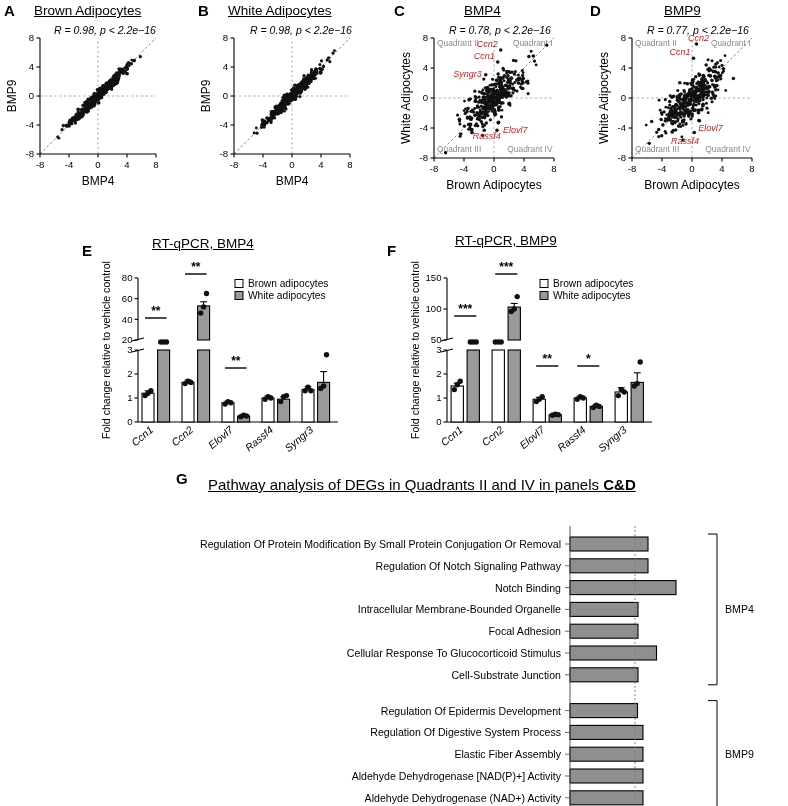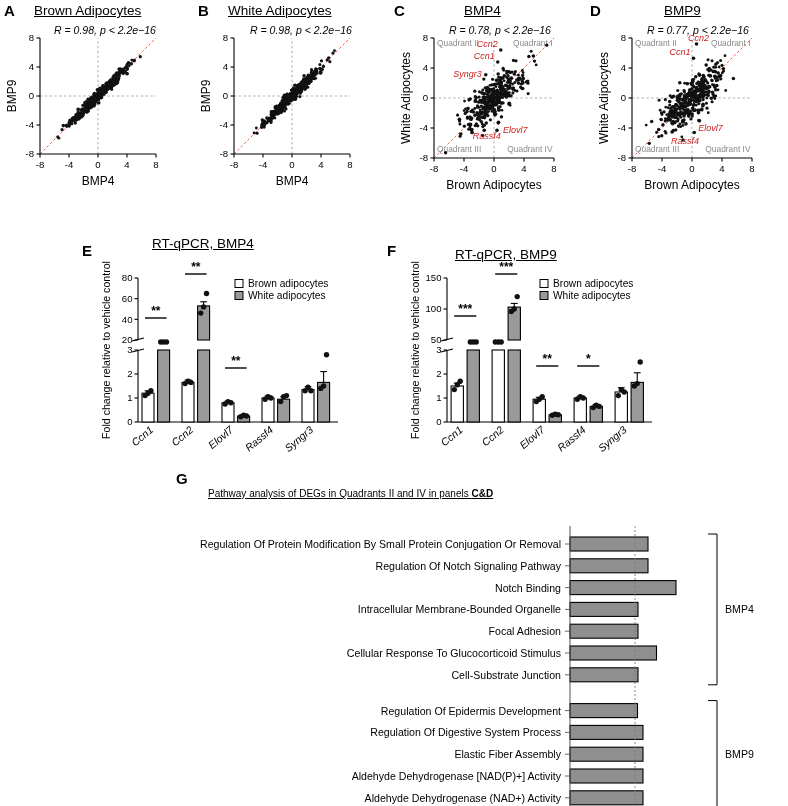--- a/index.html
+++ b/index.html
@@ -1930,21 +1930,21 @@
         <rect x="155" y="27.5" width="8" height="8" fill="#fff" stroke="#000" stroke-width="1"></rect>
         <text x="168" y="35" class="legtxt">Brown adipocytes</text>
         <rect x="155" y="39.5" width="8" height="8" fill="#9a9a9a" stroke="#000" stroke-width="1"></rect>
         <text x="168" y="47" class="legtxt">White adipocytes</text>
       </g>
   </svg>
 </div>
 
 <div class="panel" style="left:385px;top:228px;width:320px;height:230px;">
   <div class="plabel" style="position:absolute;left:2px;top:14px;">F</div>
-  <div class="ptitle" style="position:absolute;left:70px;top:19px;">RT-qPCR, BMP9</div>
+  <div class="ptitle" style="position:absolute;left:70px;top:5px;">RT-qPCR, BMP9</div>
   <svg width="320" height="205" style="position:absolute;left:0;top:24px;">
     <g id="F-plot">
         <line x1="62" y1="170" x2="62" y2="98" class="axisline"></line>
         <line x1="62" y1="88" x2="62" y2="26" class="axisline"></line>
         <line x1="62" y1="170" x2="267" y2="170" class="axisline"></line>
         <line x1="56" y1="89" x2="68" y2="86" class="brkt"></line>
         <line x1="56" y1="100" x2="68" y2="97" class="brkt"></line>
         <line x1="58.5" y1="170" x2="62" y2="170" class="axisline"></line>
         <text x="56.5" y="173.3" class="ticktxt" text-anchor="end">0</text>
         <line x1="58.5" y1="146" x2="62" y2="146" class="axisline"></line>
@@ -2035,21 +2035,21 @@
         <rect x="155" y="27.5" width="8" height="8" fill="#fff" stroke="#000" stroke-width="1"></rect>
         <text x="168" y="35" class="legtxt">Brown adipocytes</text>
         <rect x="155" y="39.5" width="8" height="8" fill="#9a9a9a" stroke="#000" stroke-width="1"></rect>
         <text x="168" y="47" class="legtxt">White adipocytes</text>
       </g>
   </svg>
 </div>
 
 <div class="panel" style="left:0px;top:462px;width:788px;height:344px;">
   <div class="plabel" style="position:absolute;left:176px;top:8px;">G</div>
-  <div class="ptitle" style="position:absolute;left:208px;top:26px;font-size:10px;">
+  <div class="ptitle" style="position:absolute;left:208px;top:14px;font-size:15px;">
     <span>Pathway analysis of DEGs in Quadrants II and IV in panels </span><span style="font-weight:bold;">C&amp;D</span>
   </div>
   <svg width="788" height="310" style="position:absolute;left:0;top:34px;">
     <g id="G-plot">
         <rect x="570" y="41.0" width="78.0" height="14" class="gbar"></rect>
         <text x="561" y="52" class="gbarlab" text-anchor="end">Regulation Of Protein Modification By Small Protein Conjugation Or Removal</text>
         <line x1="565" y1="48" x2="570" y2="48" stroke="#555" stroke-width="0.9"></line>
         <rect x="570" y="62.8" width="78.0" height="14" class="gbar"></rect>
         <text x="561" y="73.8" class="gbarlab" text-anchor="end">Regulation Of Notch Signaling Pathway</text>
         <line x1="565" y1="69.8" x2="570" y2="69.8" stroke="#555" stroke-width="0.9"></line>

